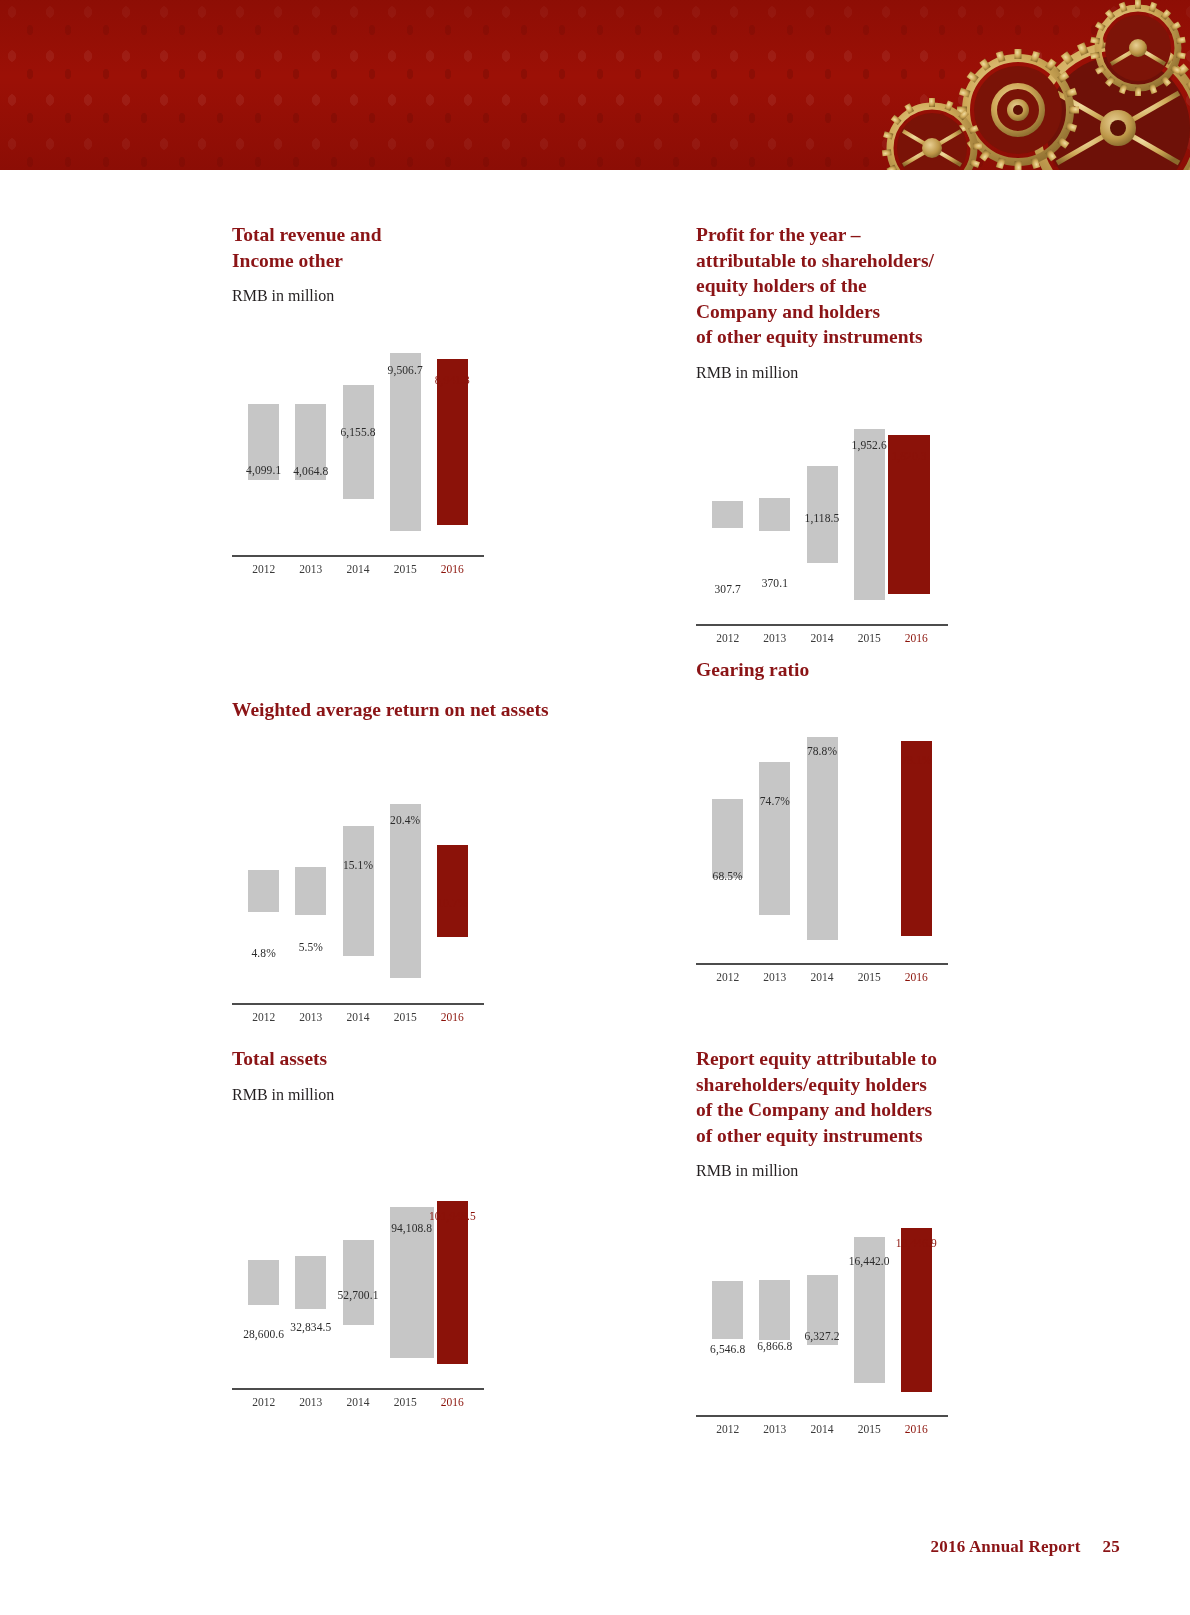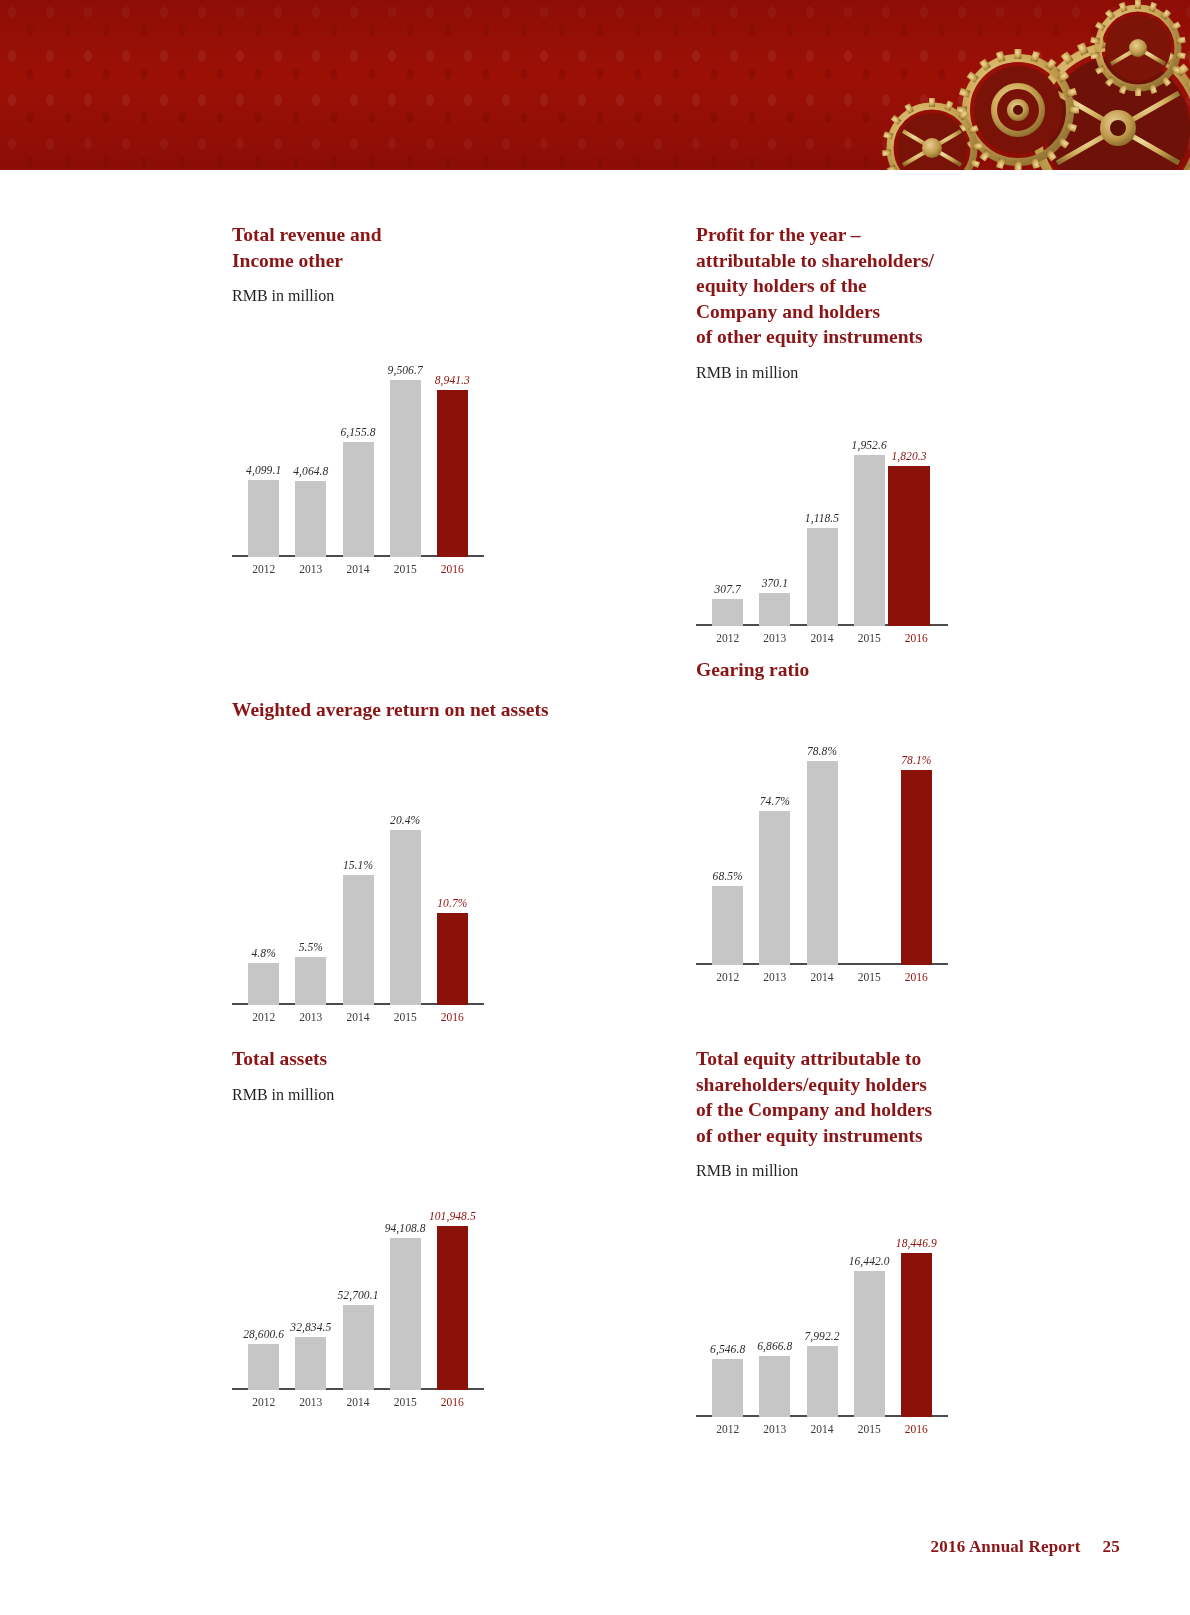--- a/index.html
+++ b/index.html
@@ -69,21 +69,21 @@
   }
 
   
   .chart{position:relative;}
   .plot{position:relative;}
   .axis{
     position:absolute;left:0;bottom:0;height:1.6px;background:#4c4c4c;
   }
   .bar-slot{
     position:absolute;bottom:0;
-    display:flex;flex-direction:column;align-items:center;justify-content:flex-end;font-style:italic;
+    display:flex;flex-direction:column;align-items:center;justify-content:center;
   }
   .bar{
     width:100%;
     background:#c6c6c6;
   }
   .bar.hl{background:#8b1209;}
   .bar-lbl{
     position:absolute;
     white-space:nowrap;
     font-size:11.5px;
@@ -429,58 +429,58 @@
           <div class="bar" style="height: 45.9652px;"></div>
         </div>
         <div class="bar-slot" style="left: 63.3333px; width: 31px; height: 214px;">
           <div class="bar-lbl" style="bottom: 56.7697px; left: 50%; transform: translateX(-50%);">32,834.5</div>
           <div class="bar" style="height: 52.7697px;"></div>
         </div>
         <div class="bar-slot" style="left: 110.5px; width: 31px; height: 214px;">
           <div class="bar-lbl" style="bottom: 88.6966px; left: 50%; transform: translateX(-50%);">52,700.1</div>
           <div class="bar" style="height: 84.6966px;"></div>
         </div>
-        <div class="bar-slot" style="left: 157.667px; width: 31px; height: 214px;">
+        <div class="bar-slot" style="left: 157.667px; width: 44px; height: 214px;">
           <div class="bar-lbl" style="bottom: 155.246px; left: 50%; transform: translateX(-50%);">94,108.8</div>
           <div class="bar" style="height: 151.246px;"></div>
         </div>
         <div class="bar-slot" style="left: 204.833px; width: 31px; height: 214px;">
           <div class="bar-lbl hl" style="bottom: 167.846px; left: 50%; transform: translateX(-50%);">101,948.5</div>
           <div class="bar hl" style="height: 163.846px;"></div>
         </div>
       </div>
     <div class="xlabels" id="xlab-total-assets" style="height:22px;margin-top:6px;">
         <div class="xlab" style="left: 10.1667px; width: 43px;">2012</div>
         <div class="xlab" style="left: 57.3333px; width: 43px;">2013</div>
         <div class="xlab" style="left: 104.5px; width: 43px;">2014</div>
         <div class="xlab" style="left: 151.667px; width: 43px;">2015</div>
         <div class="xlab hl" style="left: 198.833px; width: 43px;">2016</div>
       </div>
   </div>
 </div>
 
 <div class="panel" style="left:696px;top:1046px;width:290px;">
-  <div class="sec-title">Total equity attributable to
+  <div class="sec-title">Report equity attributable to
 shareholders/equity holders
 of the Company and holders
 of other equity instruments</div>
   <div class="sec-unit" style="margin-top:12px;">RMB in million</div>
   <div class="chart" style="margin-top:21px;">
     <div class="plot" id="plot-total-equity" style="height:214px;width:252px;">
       <div class="axis" style="width:252px;"></div>
     <div class="bar-slot" style="left: 16.1667px; width: 31px; height: 214px;">
           <div class="bar-lbl" style="bottom: 62.0504px; left: 50%; transform: translateX(-50%);">6,546.8</div>
           <div class="bar" style="height: 58.0504px;"></div>
         </div>
         <div class="bar-slot" style="left: 63.3333px; width: 31px; height: 214px;">
           <div class="bar-lbl" style="bottom: 64.8879px; left: 50%; transform: translateX(-50%);">6,866.8</div>
           <div class="bar" style="height: 60.8879px;"></div>
         </div>
         <div class="bar-slot" style="left: 110.5px; width: 31px; height: 214px;">
-          <div class="bar-lbl" style="bottom: 74.8668px; left: 50%; transform: translateX(-50%);">7,992.2</div>
+          <div class="bar-lbl" style="bottom: 74.8668px; left: 50%; transform: translateX(-50%);">6,327.2</div>
           <div class="bar" style="height: 70.8668px;"></div>
         </div>
         <div class="bar-slot" style="left: 157.667px; width: 31px; height: 214px;">
           <div class="bar-lbl" style="bottom: 149.791px; left: 50%; transform: translateX(-50%);">16,442.0</div>
           <div class="bar" style="height: 145.791px;"></div>
         </div>
         <div class="bar-slot" style="left: 204.833px; width: 31px; height: 214px;">
           <div class="bar-lbl hl" style="bottom: 167.569px; left: 50%; transform: translateX(-50%);">18,446.9</div>
           <div class="bar hl" style="height: 163.569px;"></div>
         </div>

